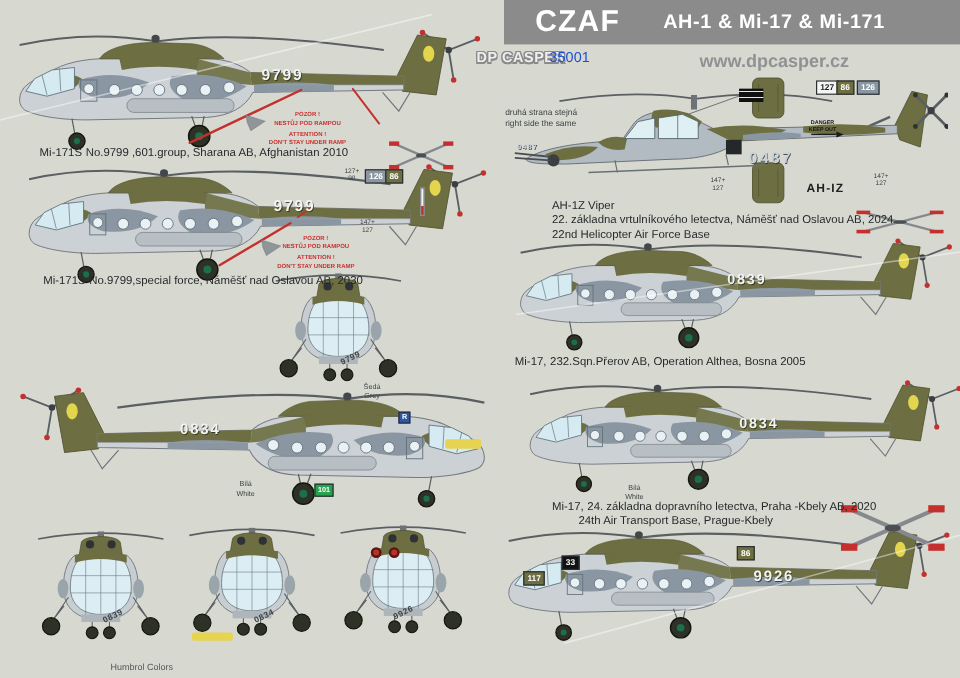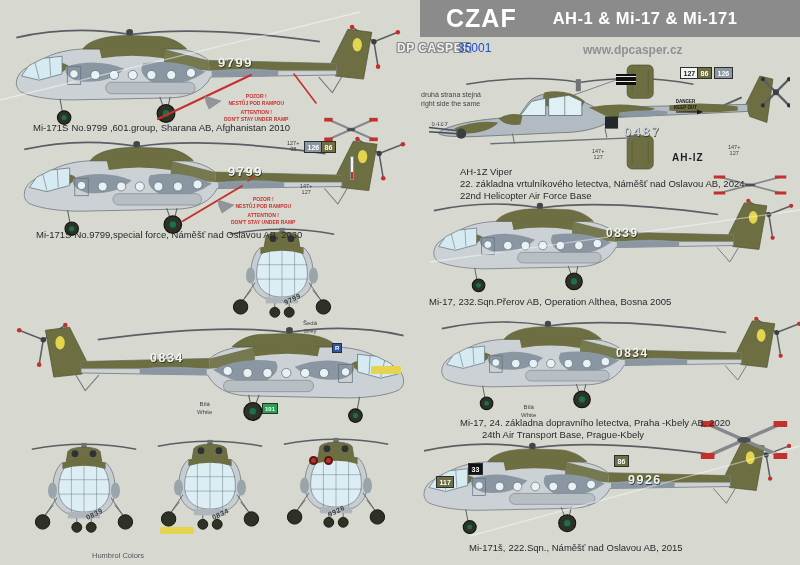--- a/index.html
+++ b/index.html
@@ -11,21 +11,21 @@
   .mirror{transform:scaleX(-1)}
   
   .banner{position:absolute;left:420px;top:0;width:380px;height:37px;background:#8b8b8b;
           display:flex;align-items:center}
   .czaf{font-size:25px;font-weight:bold;color:#fff;letter-spacing:1px;margin-left:26px}
   .models{font-size:16.5px;font-weight:bold;color:#fff;margin-left:36px;letter-spacing:.5px}
   .brand{position:absolute;left:397px;top:41px;font-size:12px;font-weight:bold;color:#efefef;
          letter-spacing:.5px;text-shadow:1px 0 #8a8a8a,-1px 0 #8a8a8a,0 1px #8a8a8a,0 -1px #8a8a8a,
          1px 1px #8a8a8a,-1px -1px #8a8a8a,1px -1px #8a8a8a,-1px 1px #8a8a8a}
   .catno{position:absolute;left:458px;top:41px;font-size:12px;font-weight:normal;color:#1d4ed8}
-  .website{position:absolute;left:583px;top:43px;font-size:12px;font-weight:bold;color:#8f9193}
+  .website{position:absolute;left:583px;top:43px;font-size:15px;font-weight:bold;color:#8f9193}
   
   .num{position:absolute;font-weight:bold;color:#f2f4f3;letter-spacing:1.5px;white-space:nowrap;
        text-shadow:.7px .7px 0 rgba(45,48,32,.85);z-index:6}
   .num.ah{color:#c9d2d7;text-shadow:.6px .6px 0 rgba(40,44,48,.8);letter-spacing:2px}
   .caption{position:absolute;font-size:9.5px;color:#26292b;white-space:nowrap;z-index:6;line-height:1.25}
   .caption b{font-weight:normal;margin-right:3px}
   .caption .ln{display:block}
   .badge{position:absolute;font-size:7px;font-weight:bold;line-height:1;padding:1.5px 2.5px;
          border:1px solid #2c2e30;color:#fff;z-index:6;white-space:nowrap}
   .badge.white{background:#f4f4f2;color:#1c1e20}
@@ -295,23 +295,20 @@
     <span class="ln">22. základna vrtulníkového letectva, Náměšť nad Oslavou AB, 2024</span>
     <span class="ln">22nd Helicopter Air Force Base</span>
   </div>
   <div class="caption" style="left:429px;top:296px">
     <b>Mi-17,</b><span>232.Sqn.Přerov AB, Operation Althea, Bosna 2005</span>
   </div>
   <div class="caption" style="left:460px;top:417px">
     <span class="ln"><b>Mi-17,</b><span>24. základna dopravního letectva, Praha -Kbely AB, 2020</span></span>
     <span class="ln" style="padding-left:22px">24th Air Transport Base, Prague-Kbely</span>
   </div>
-  <div class="caption" style="left:469px;top:542px">
-    <b>Mi-171š,</b><span>222.Sqn., Náměšť nad Oslavou AB, 2015</span>
-  </div>
   <div class="humbrol" style="left:92px;top:551px">Humbrol Colors</div>
 
   <span class="badge white" style="left:680px;top:67px">127</span>
   <span class="badge olive" style="left:697px;top:67px">86</span>
   <span class="badge gray" style="left:714px;top:67px">126</span>
   <span class="badge gray" style="left:304px;top:141px">126</span>
   <span class="badge olive" style="left:321px;top:141px">86</span>
   <span class="badge olive" style="left:436px;top:476px">117</span>
   <span class="badge black" style="left:468px;top:463px">33</span>
   <span class="badge olive" style="left:614px;top:455px">86</span>

